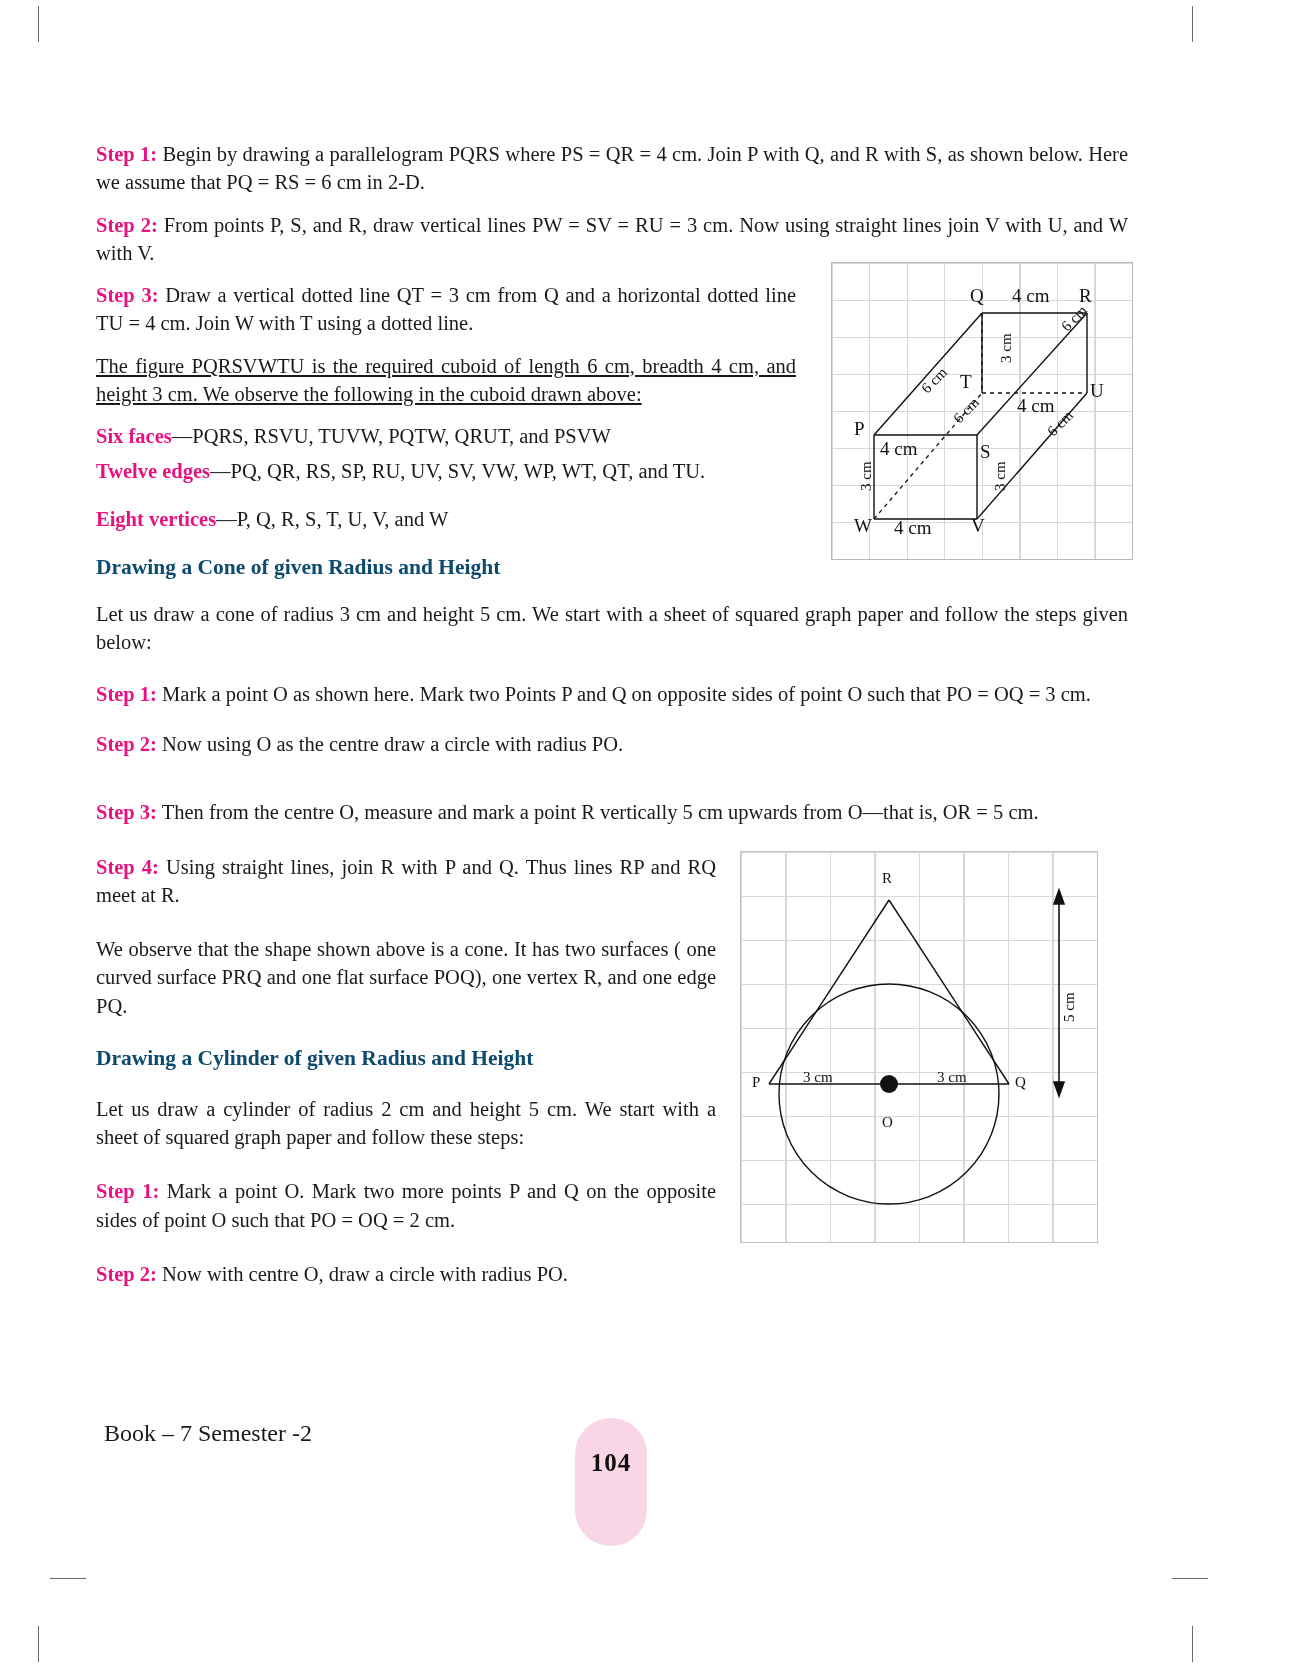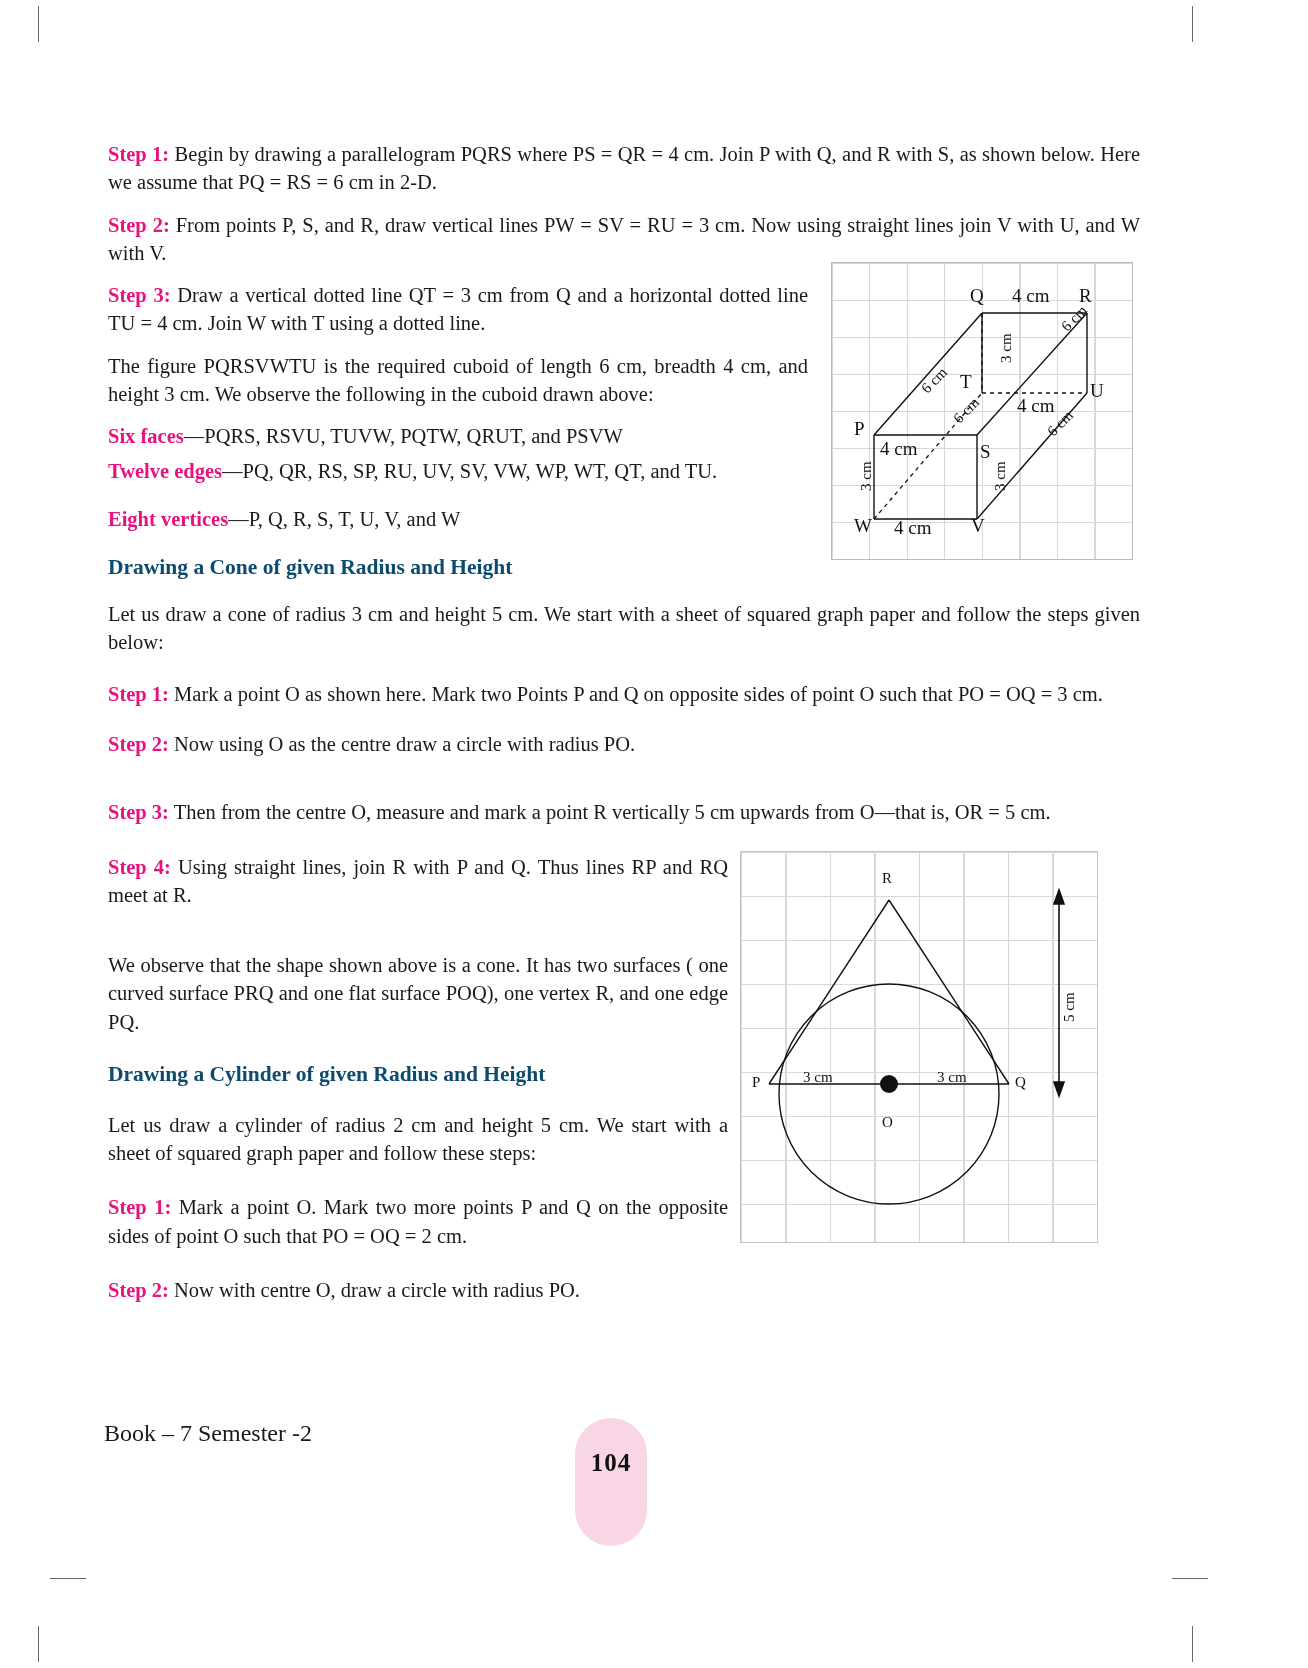--- a/index.html
+++ b/index.html
@@ -8,21 +8,21 @@
     font-family:"Liberation Serif", serif;
     color:#1a1a1a;position:relative;overflow:hidden;
   }
   .page{position:absolute;left:0;top:0;width:1308px;height:1668px;}
 
   
   .cm{position:absolute;background:#6a6a6a;}
   .cm.v{width:1px;height:36px;}
   .cm.h{height:1px;width:36px;}
 
-  .content{position:absolute;left:108px;top:140px;width:1032px;}
+  .content{position:absolute;left:96px;top:140px;width:1032px;}
 
   p.para{
     font-size:20.5px;line-height:1.38;margin:0 0 14px 0;text-align:justify;
   }
   .step{color:#e8117f;font-weight:bold;}
   .pink{color:#e8117f;font-weight:bold;}
   .heading{color:#0c4a6e;font-weight:bold;font-size:21.5px;margin:6px 0 20px 0;}
 
   .narrow{width:620px;}
   .narrow2{width:700px;}
@@ -80,21 +80,21 @@
     </p>
 
     <p class="para">
       <span class="step">Step 2:</span><span> From points P, S, and R, draw vertical lines PW = SV = RU = 3 cm. Now using straight lines join V with U, and W with V.</span>
     </p>
 
     <p class="para narrow2">
       <span class="step">Step 3:</span><span> Draw a vertical dotted line QT = 3 cm from Q and a horizontal dotted line TU = 4 cm. Join W with T using a dotted line.</span>
     </p>
 
-    <p class="para narrow2" style="">
+    <p class="para narrow2" style="text-decoration:underline;">
       <span>The figure PQRSVWTU is the required cuboid of length 6 cm, breadth 4 cm, and height 3 cm. We observe the following in the cuboid drawn above:</span>
     </p>
 
     <p class="para narrow2" style="margin-bottom:6px;">
       <span class="pink">Six faces</span><span>—PQRS, RSVU, TUVW, PQTW, QRUT, and PSVW</span>
     </p>
     <p class="para" style="margin-bottom:20px;">
       <span class="pink">Twelve edges</span><span>—PQ, QR, RS, SP, RU, UV, SV, VW, WP, WT, QT, and TU.</span>
     </p>
     <p class="para narrow2" style="margin-bottom:22px;">
@@ -110,21 +110,21 @@
     </p>
 
     <p class="para" style="margin-bottom:40px;">
       <span class="step">Step 2:</span><span> Now using O as the centre draw a circle with radius PO.</span>
     </p>
 
     <p class="para" style="margin-bottom:26px;">
       <span class="step">Step 3:</span><span> Then from the centre O, measure and mark a point R vertically 5 cm upwards from O—that is, OR = 5 cm.</span>
     </p>
 
-    <p class="para narrow" style="margin-bottom:42px;">
+    <p class="para narrow" style="margin-bottom:26px;">
       <span class="step">Step 4:</span><span> Using straight lines, join R with P and Q. Thus lines RP and RQ meet at R.</span>
     </p>
 
     <p class="para narrow" style="margin-bottom:26px;">We observe that the shape shown above is a cone. It has two surfaces ( one curved surface PRQ and one flat surface POQ), one vertex R, and one edge PQ.</p>
 
     <h2 class="heading narrow" style="margin:0 0 24px 0;">Drawing a Cylinder of given Radius and Height</h2>
 
     <p class="para narrow" style="margin-bottom:26px;">Let us draw a cylinder of radius 2 cm and height 5 cm. We start with a sheet of squared graph paper and follow these steps:</p>
 
     <p class="para narrow" style="margin-bottom:26px;">

